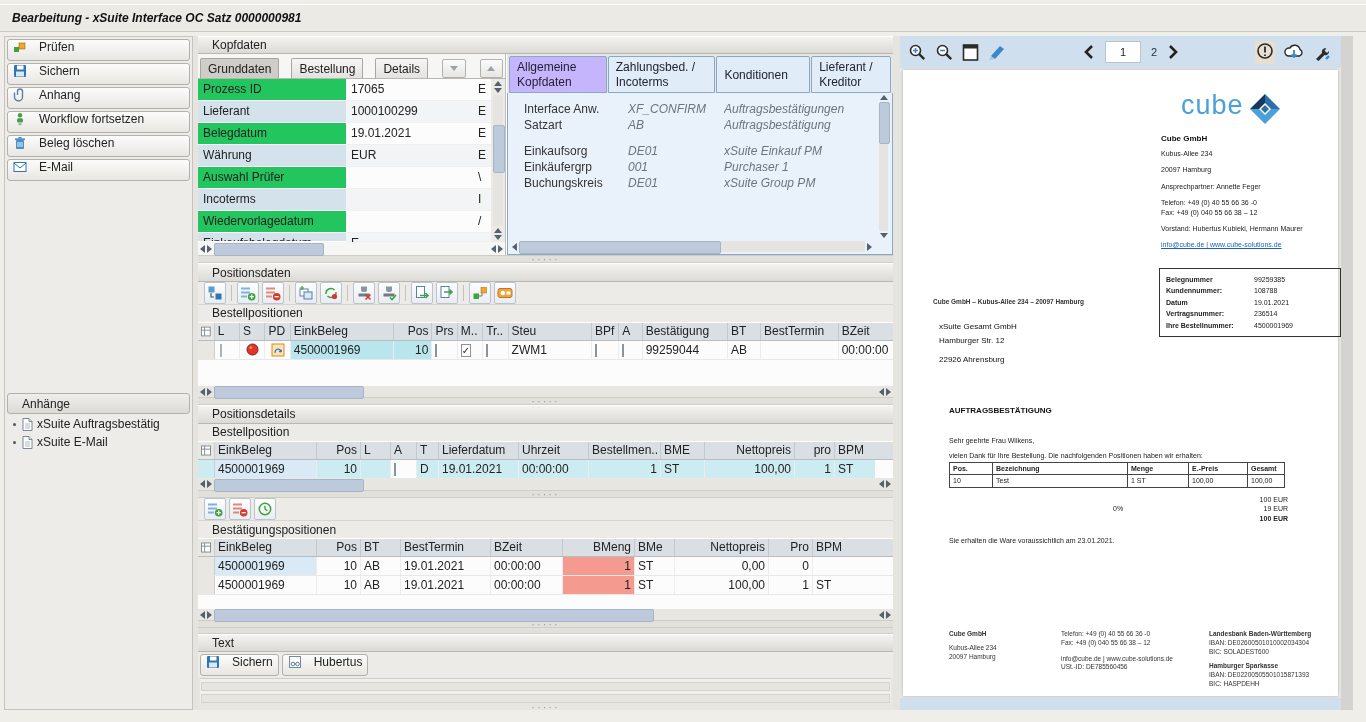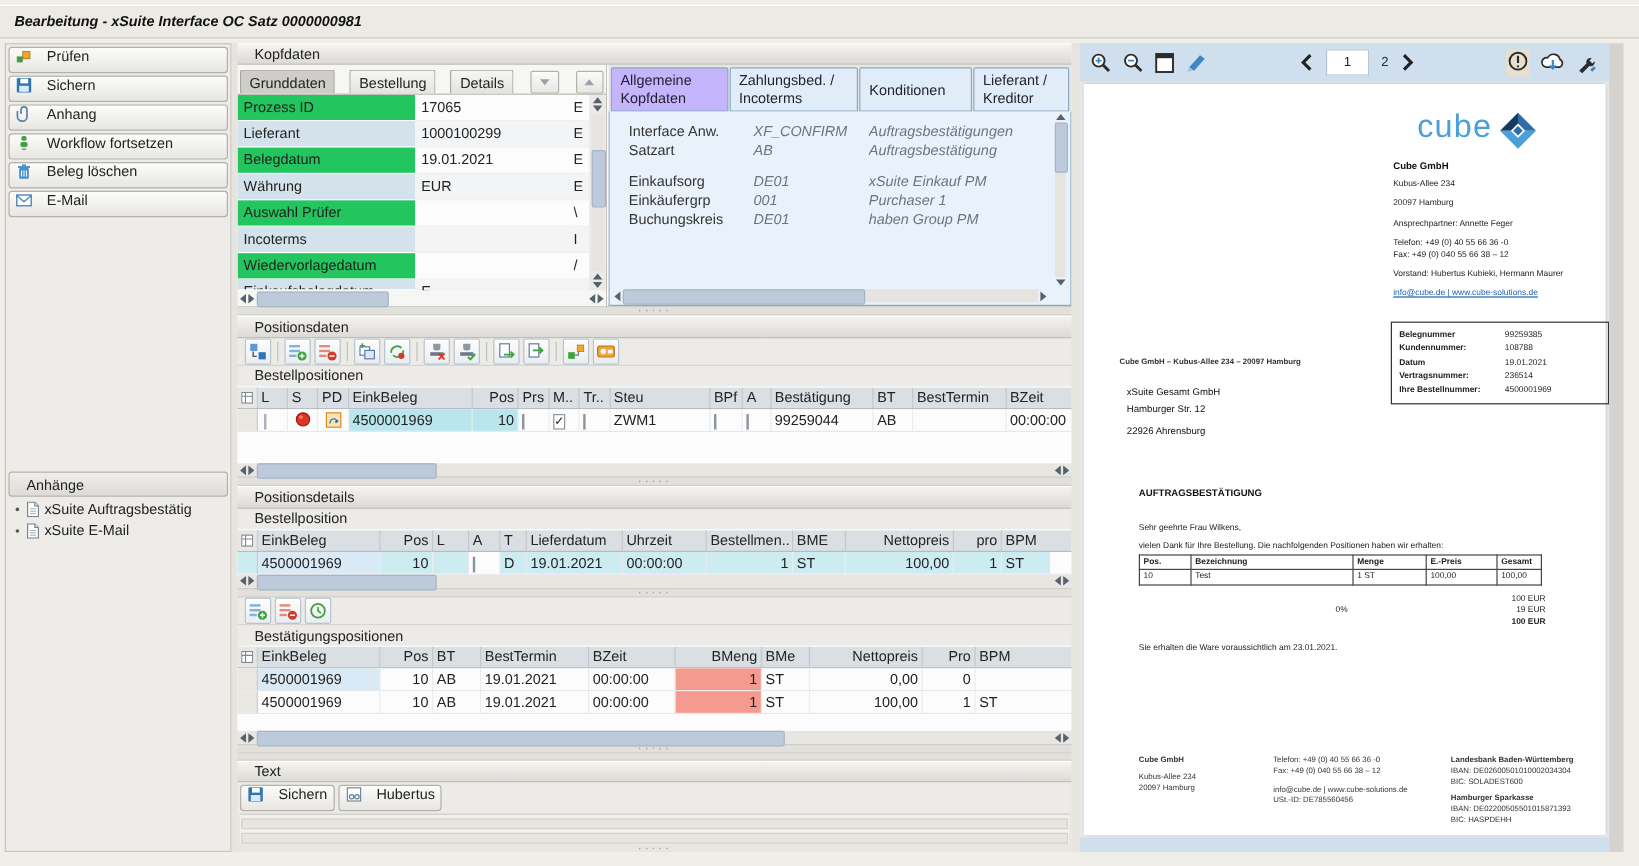--- a/index.html
+++ b/index.html
@@ -315,21 +315,21 @@
             <span class="dd">xSuite Einkauf PM</span>
           </div>
         <div class="drow">
             <span class="dl">Einkäufergrp</span>
             <span class="dc">001</span>
             <span class="dd">Purchaser 1</span>
           </div>
         <div class="drow">
             <span class="dl">Buchungskreis</span>
             <span class="dc">DE01</span>
-            <span class="dd">haben Group PM</span>
+            <span class="dd">xSuite Group PM</span>
           </div>
         <div class="abs" style="right:2px;top:2px;bottom:16px;width:13px;display:flex;flex-direction:column;align-items:center;gap:2px">
           <span class="tri-u"></span>
           <span class="vtrack" style="width:9px">
               <span class="vthumb" style="width:9px;top:0;height:40px"></span>
             </span>
           <span class="tri-d"></span>
         </div>
         <div class="abs hs" style="left:2px;right:18px;bottom:1px">
           <span class="tri-l"></span>

